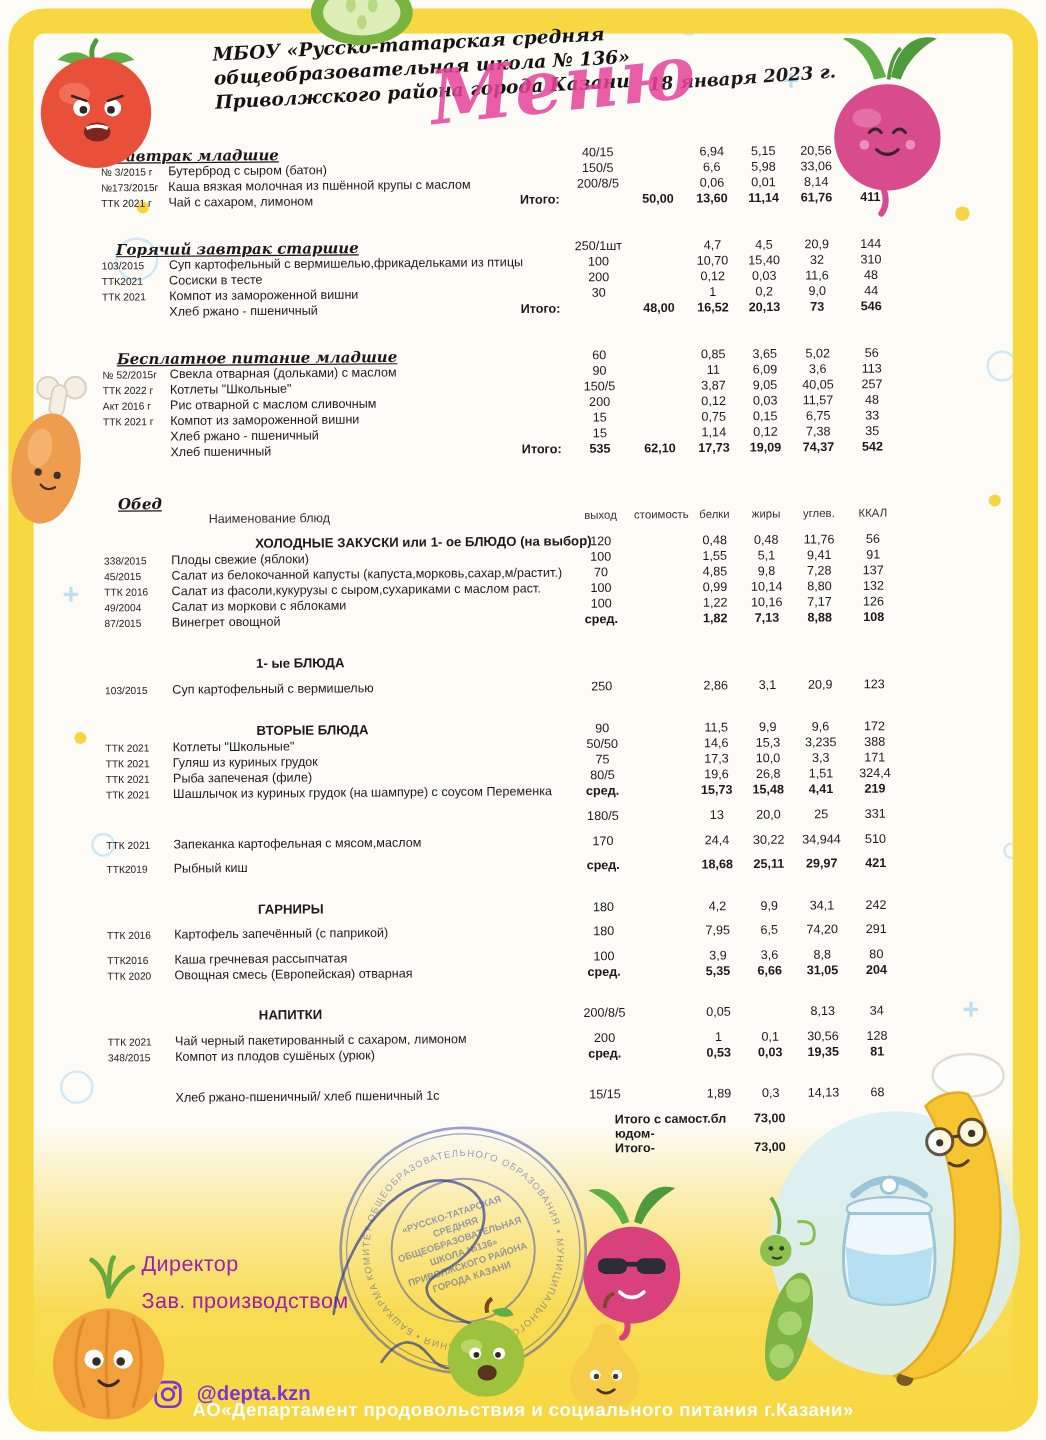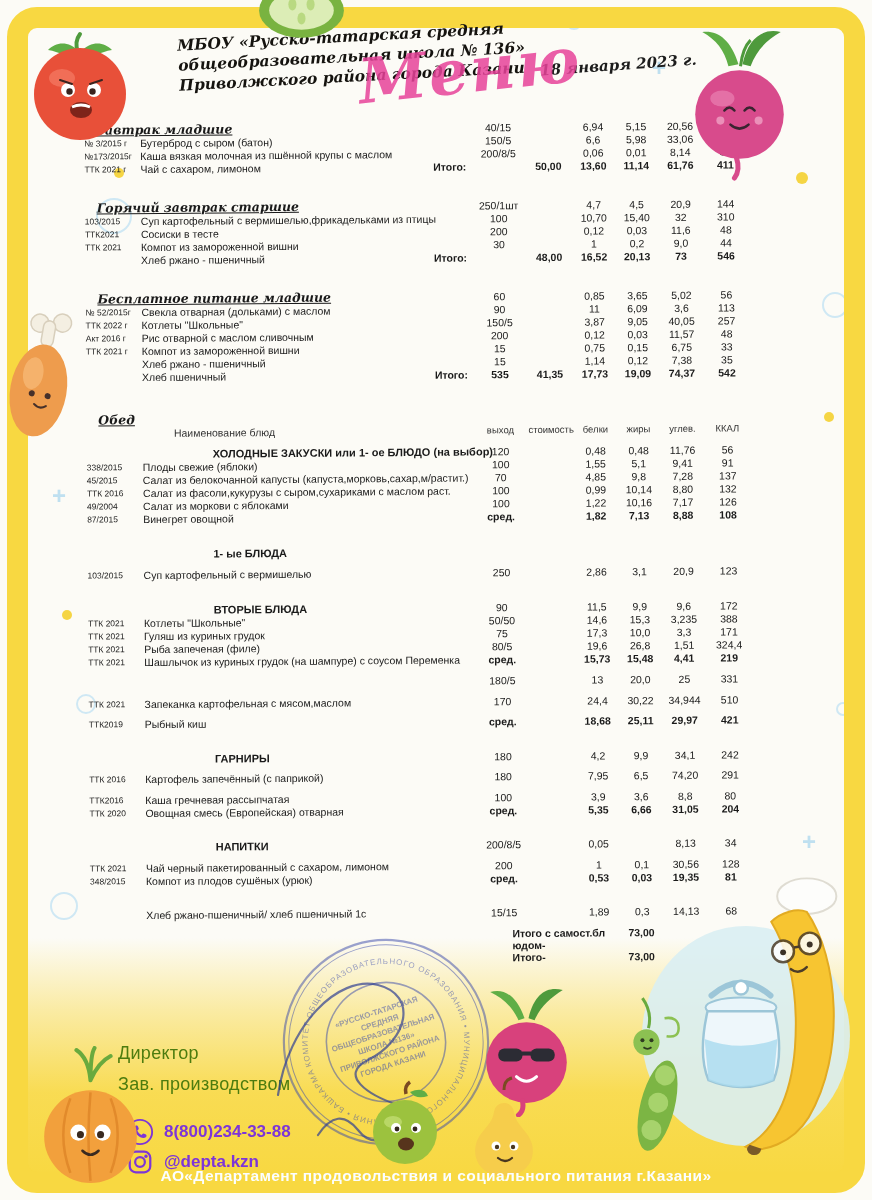--- a/index.html
+++ b/index.html
@@ -38,21 +38,21 @@
   tr.valbold .c-carbs,tr.valbold .c-kcal{font-weight:bold}
   tr.gap td{padding-top:9px}
   tr.gap2 td{padding-top:22px}
   tr.airy td{padding-top:8px}
   .totals{margin:8px 0 0 478px;width:210px;font-size:10.5px;font-weight:bold}
   .t-row{display:flex;gap:16px;align-items:flex-start}
   .t-label{width:100px}
   .teal-blob{position:absolute;left:642px;top:926px;width:208px;height:220px;background:#d9eef3;border-radius:50%;z-index:5;opacity:.9}
   .stamp{position:absolute;left:272px;top:928px;width:228px;height:228px;z-index:6}
   .sig{position:absolute;left:248px;top:945px;width:220px;height:220px;z-index:7}
-  .signatories{position:absolute;left:118px;top:1038px;z-index:6;font-size:18px;line-height:31px;color:#4d7c0f;letter-spacing:.3px}
+  .signatories{position:absolute;left:118px;top:1038px;z-index:6;font-size:18px;line-height:31px;color:#a21caf;letter-spacing:.3px}
   .phone-row,.insta-row{position:absolute;left:126px;z-index:6;display:flex;align-items:center;gap:10px;
     color:#7d35d8;font-weight:bold;font-size:17px}
   .phone-row{top:1118px}.insta-row{top:1148px}
   .p-icon,.i-icon{width:28px;height:28px;flex:0 0 auto}
   .banner{position:absolute;left:0;right:0;bottom:15px;text-align:center;z-index:8;color:#fbfeff;font-weight:bold;
     font-size:15.5px;letter-spacing:.4px}
   .deco{position:absolute;z-index:7}
   .tomato{left:18px;top:20px;width:125px;height:125px}
   .cucumber{left:254px;top:-16px;width:96px;height:66px}
   .radish{left:672px;top:26px;width:136px;height:156px}
@@ -308,21 +308,21 @@
               <td class="c-protein">1,14</td>
               <td class="c-fat">0,12</td>
               <td class="c-carbs">7,38</td>
               <td class="c-kcal">35</td>
             </tr>
             <tr class="valbold">
               <td class="c-code"></td>
               <td class="c-name">Хлеб пшеничный</td>
               <td class="c-tag">Итого:</td>
               <td class="c-portion">535</td>
-              <td class="c-cost">41,35</td>
+              <td class="c-cost">62,10</td>
               <td class="c-protein">17,73</td>
               <td class="c-fat">19,09</td>
               <td class="c-carbs">74,37</td>
               <td class="c-kcal">542</td>
             </tr>
           </tbody>
       </table>
 
       <table class="menu-table">
         <colgroup>
@@ -659,27 +659,20 @@
 
   <svg class="sig" viewBox="0 0 220 220">
     <path d="M30,150 C40,80 90,30 130,40 C170,50 160,95 120,115 C90,130 120,150 150,160 M70,190 q20,-30 40,-5 q15,20 40,2" stroke="#2f3e93" stroke-width="2.2" fill="none" opacity="0.7" stroke-linecap="round"></path>
   </svg>
 
   <div class="signatories">
     <div>Директор</div>
     <div>Зав. производством</div>
   </div>
 
-  <div class="phone-row">
-    <svg class="p-icon" viewBox="0 0 30 30">
-      <circle cx="15" cy="15" r="13" fill="none" stroke="#7d35d8" stroke-width="2"></circle>
-      <path d="M10,8.5 c1.6,-1 2.6,-0.2 3.2,1.4 l0.5,1.6 c-0.3,0.9 -0.9,1.4 -1.6,1.8 c0.9,2.2 2.6,3.9 4.7,4.8 c0.5,-0.7 1,-1.3 1.9,-1.5 l1.6,0.6 c1.6,0.7 2.3,1.7 1.2,3.2 c-2.3,2.3 -6.5,0.6 -9.3,-2.2 c-2.8,-2.8 -4.5,-7.4 -2.2,-9.7 Z" fill="#7d35d8"></path>
-    </svg>
-    <span>8(800)234-33-88</span>
-  </div>
 
   <div class="insta-row">
     <svg class="i-icon" viewBox="0 0 30 30">
       <rect x="4" y="4" width="22" height="22" rx="6.5" fill="none" stroke="#7d35d8" stroke-width="2.4"></rect>
       <circle cx="15" cy="15" r="5.2" fill="none" stroke="#7d35d8" stroke-width="2.4"></circle>
       <circle cx="21.4" cy="8.8" r="1.8" fill="#7d35d8"></circle>
     </svg>
     <span>@depta.kzn</span>
   </div>
 

